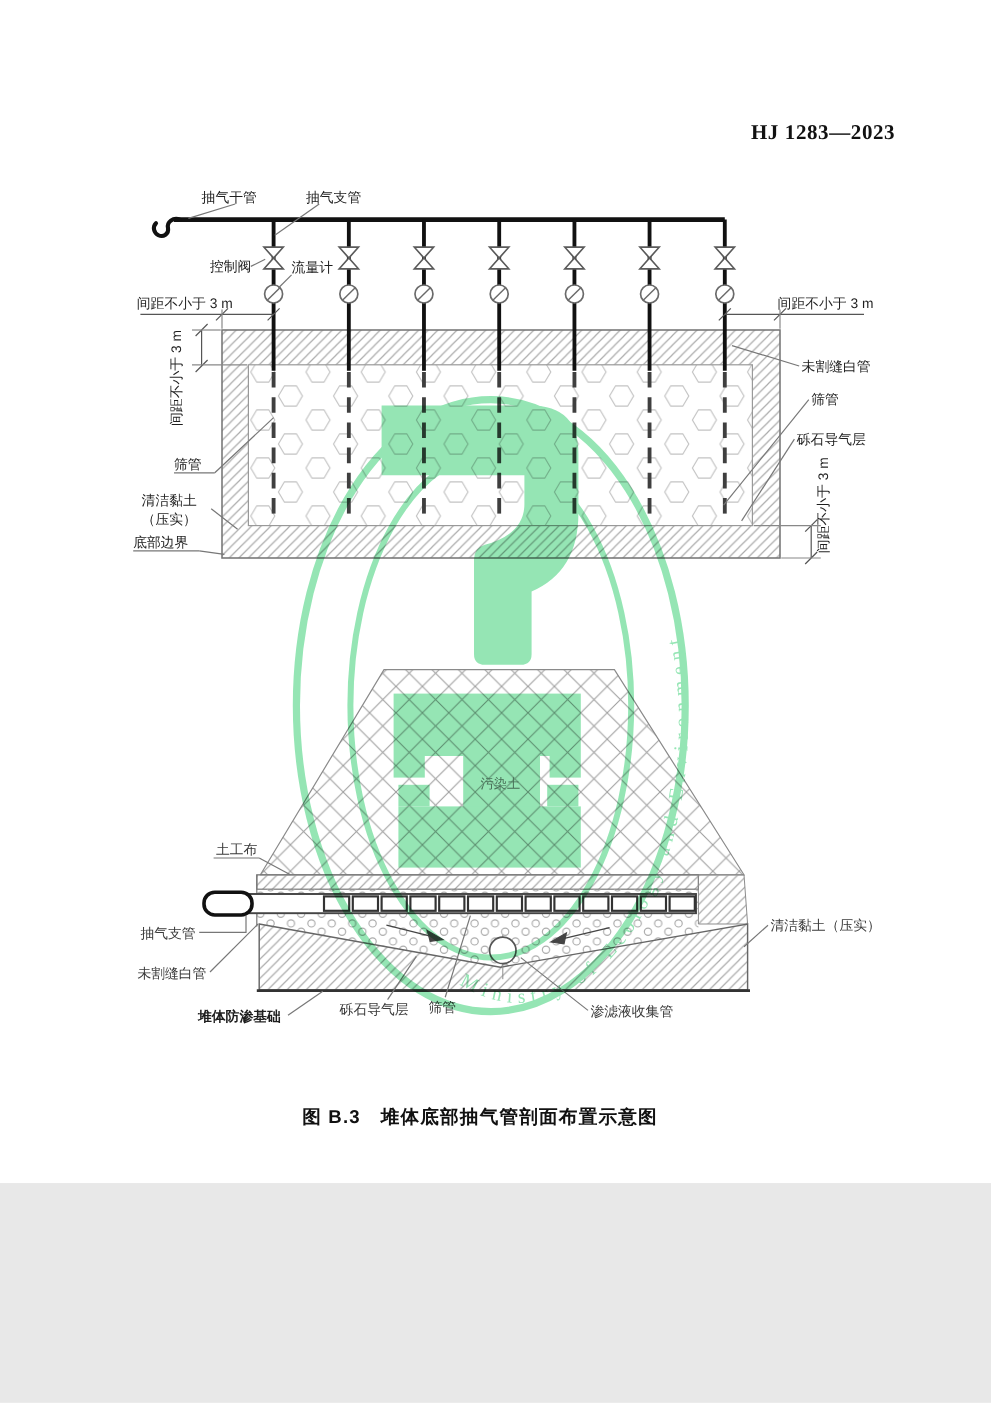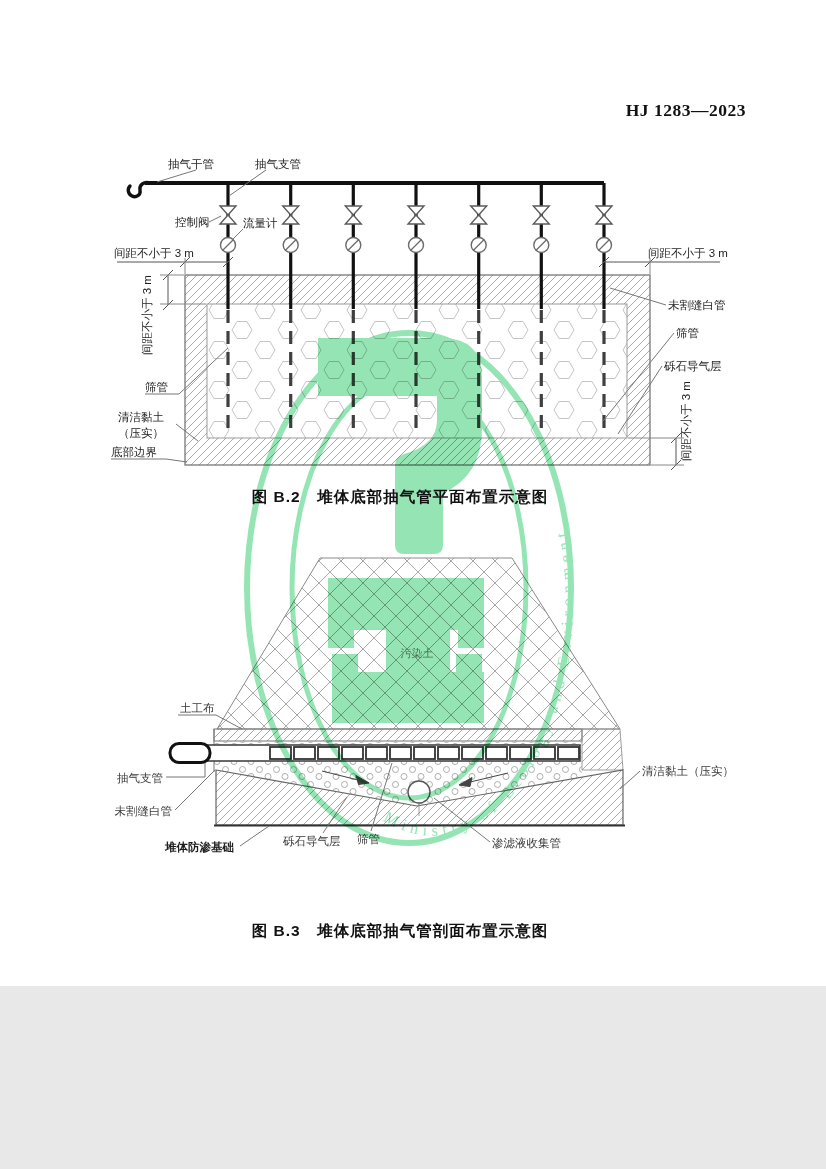--- a/index.html
+++ b/index.html
@@ -240,17 +240,16 @@
           <rect x="458" y="630" width="26" height="18"></rect>
           <rect x="386" y="630" width="64" height="44"></rect>
           <rect x="332" y="654" width="26" height="18"></rect>
           <rect x="456" y="654" width="26" height="18"></rect>
           <rect x="332" y="672" width="152" height="51"></rect>
         </g>
       </g>
     </g>
   </svg>
 
-  <div class="caption b2">图 B.2　堆体底部抽气管平面布置示意图</div>
   <div class="caption b3">图 B.3　堆体底部抽气管剖面布置示意图</div>
 
   <div class="page-number">13</div>
 </div>
 
 </body></html>

